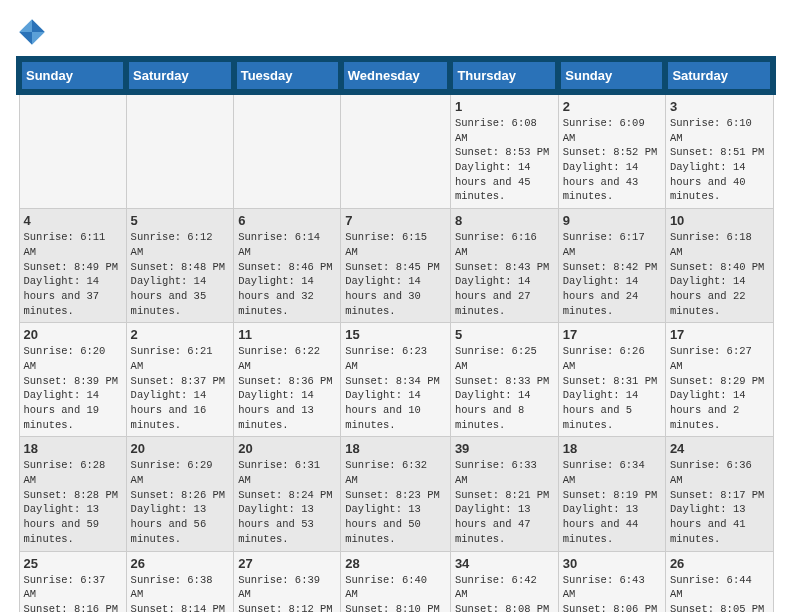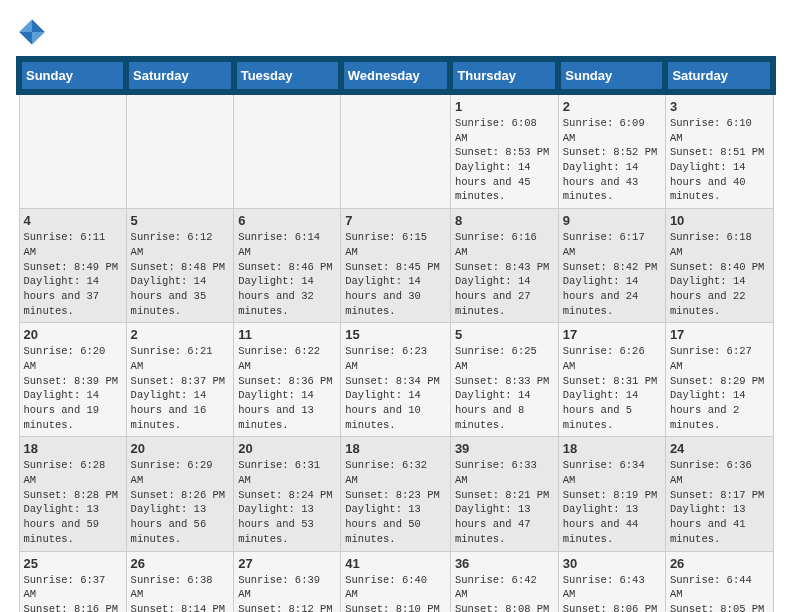--- a/index.html
+++ b/index.html
@@ -238,25 +238,25 @@
         </td>
         <td>
           <div class="day-number">26</div>
           <div class="day-info">Sunrise: 6:38 AM<br>Sunset: 8:14 PM<br>Daylight: 13 hours and 35 minutes.</div>
         </td>
         <td>
           <div class="day-number">27</div>
           <div class="day-info">Sunrise: 6:39 AM<br>Sunset: 8:12 PM<br>Daylight: 13 hours and 32 minutes.</div>
         </td>
         <td>
-          <div class="day-number">41</div>
+          <div class="day-number">28</div>
           <div class="day-info">Sunrise: 6:40 AM<br>Sunset: 8:10 PM<br>Daylight: 13 hours and 29 minutes.</div>
         </td>
         <td>
-          <div class="day-number">36</div>
+          <div class="day-number">34</div>
           <div class="day-info">Sunrise: 6:42 AM<br>Sunset: 8:08 PM<br>Daylight: 13 hours and 26 minutes.</div>
         </td>
         <td>
           <div class="day-number">30</div>
           <div class="day-info">Sunrise: 6:43 AM<br>Sunset: 8:06 PM<br>Daylight: 13 hours and 23 minutes.</div>
         </td>
         <td>
           <div class="day-number">26</div>
           <div class="day-info">Sunrise: 6:44 AM<br>Sunset: 8:05 PM<br>Daylight: 13 hours and 20 minutes.</div>
         </td>

